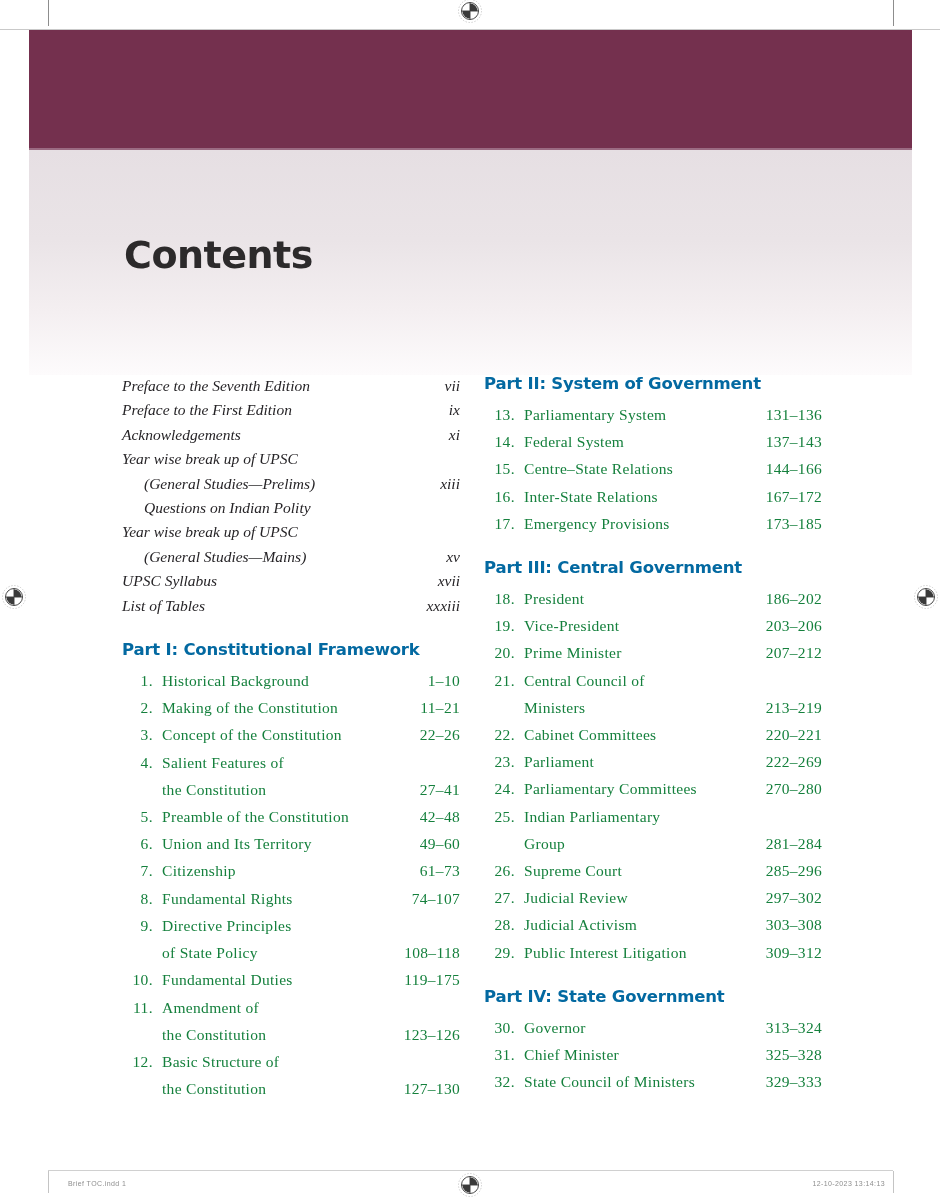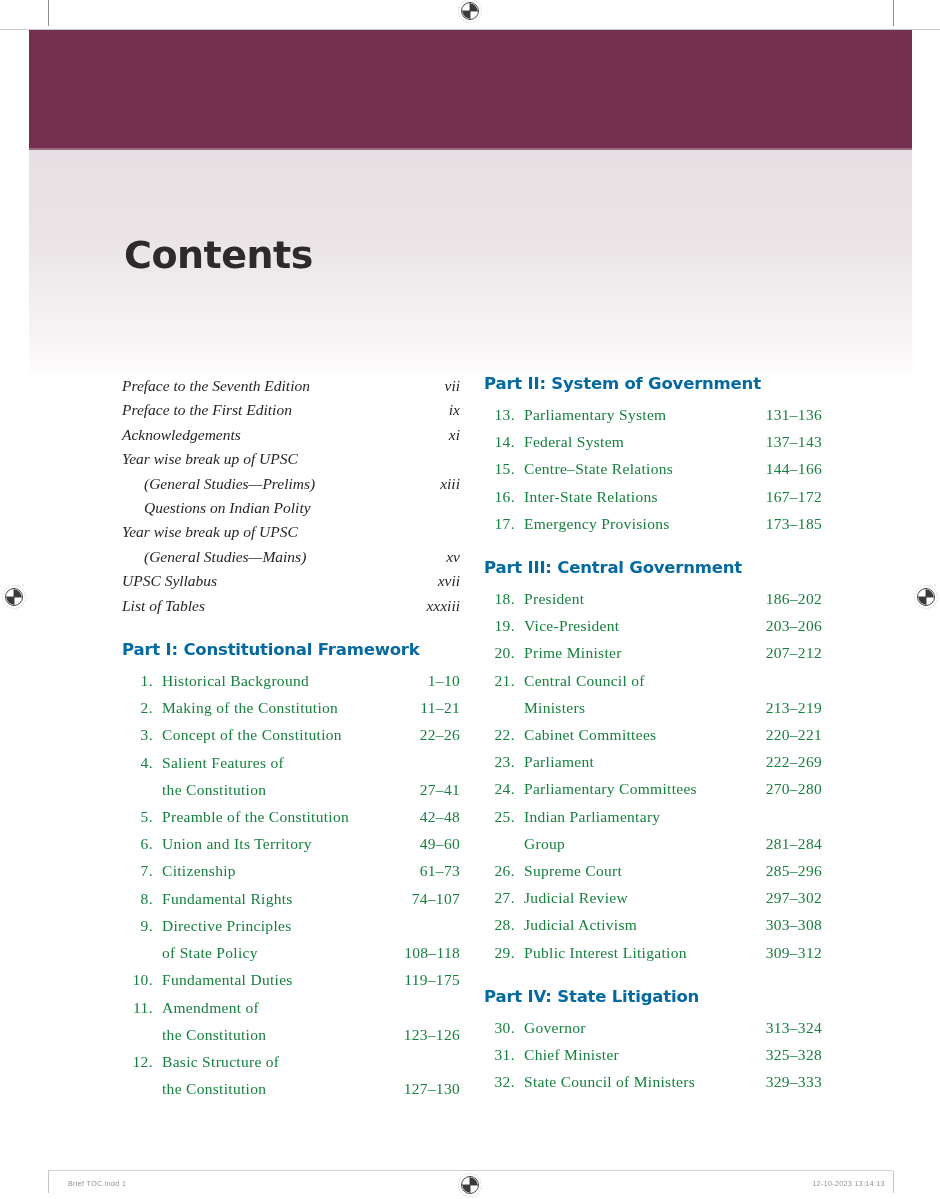--- a/index.html
+++ b/index.html
@@ -346,21 +346,21 @@
         </div>
         <div>
           <div class="ch-row"><span class="ch-num">27.</span><span class="ch-dot"></span><span class="ch-name">Judicial Review</span><span class="ch-page">297–302</span></div>
         </div>
         <div>
           <div class="ch-row"><span class="ch-num">28.</span><span class="ch-dot"></span><span class="ch-name">Judicial Activism</span><span class="ch-page">303–308</span></div>
         </div>
         <div>
           <div class="ch-row"><span class="ch-num">29.</span><span class="ch-dot"></span><span class="ch-name">Public Interest Litigation</span><span class="ch-page">309–312</span></div>
         </div>
-        <div class="part-head" style="margin-top: 21px; margin-bottom: 8px;">Part IV: State Litigation</div>
+        <div class="part-head" style="margin-top: 21px; margin-bottom: 8px;">Part IV: State Government</div>
         <div>
           <div class="ch-row"><span class="ch-num">30.</span><span class="ch-dot"></span><span class="ch-name">Governor</span><span class="ch-page">313–324</span></div>
         </div>
         <div>
           <div class="ch-row"><span class="ch-num">31.</span><span class="ch-dot"></span><span class="ch-name">Chief Minister</span><span class="ch-page">325–328</span></div>
         </div>
         <div>
           <div class="ch-row"><span class="ch-num">32.</span><span class="ch-dot"></span><span class="ch-name">State Council of Ministers</span><span class="ch-page">329–333</span></div>
         </div>
       </div>

